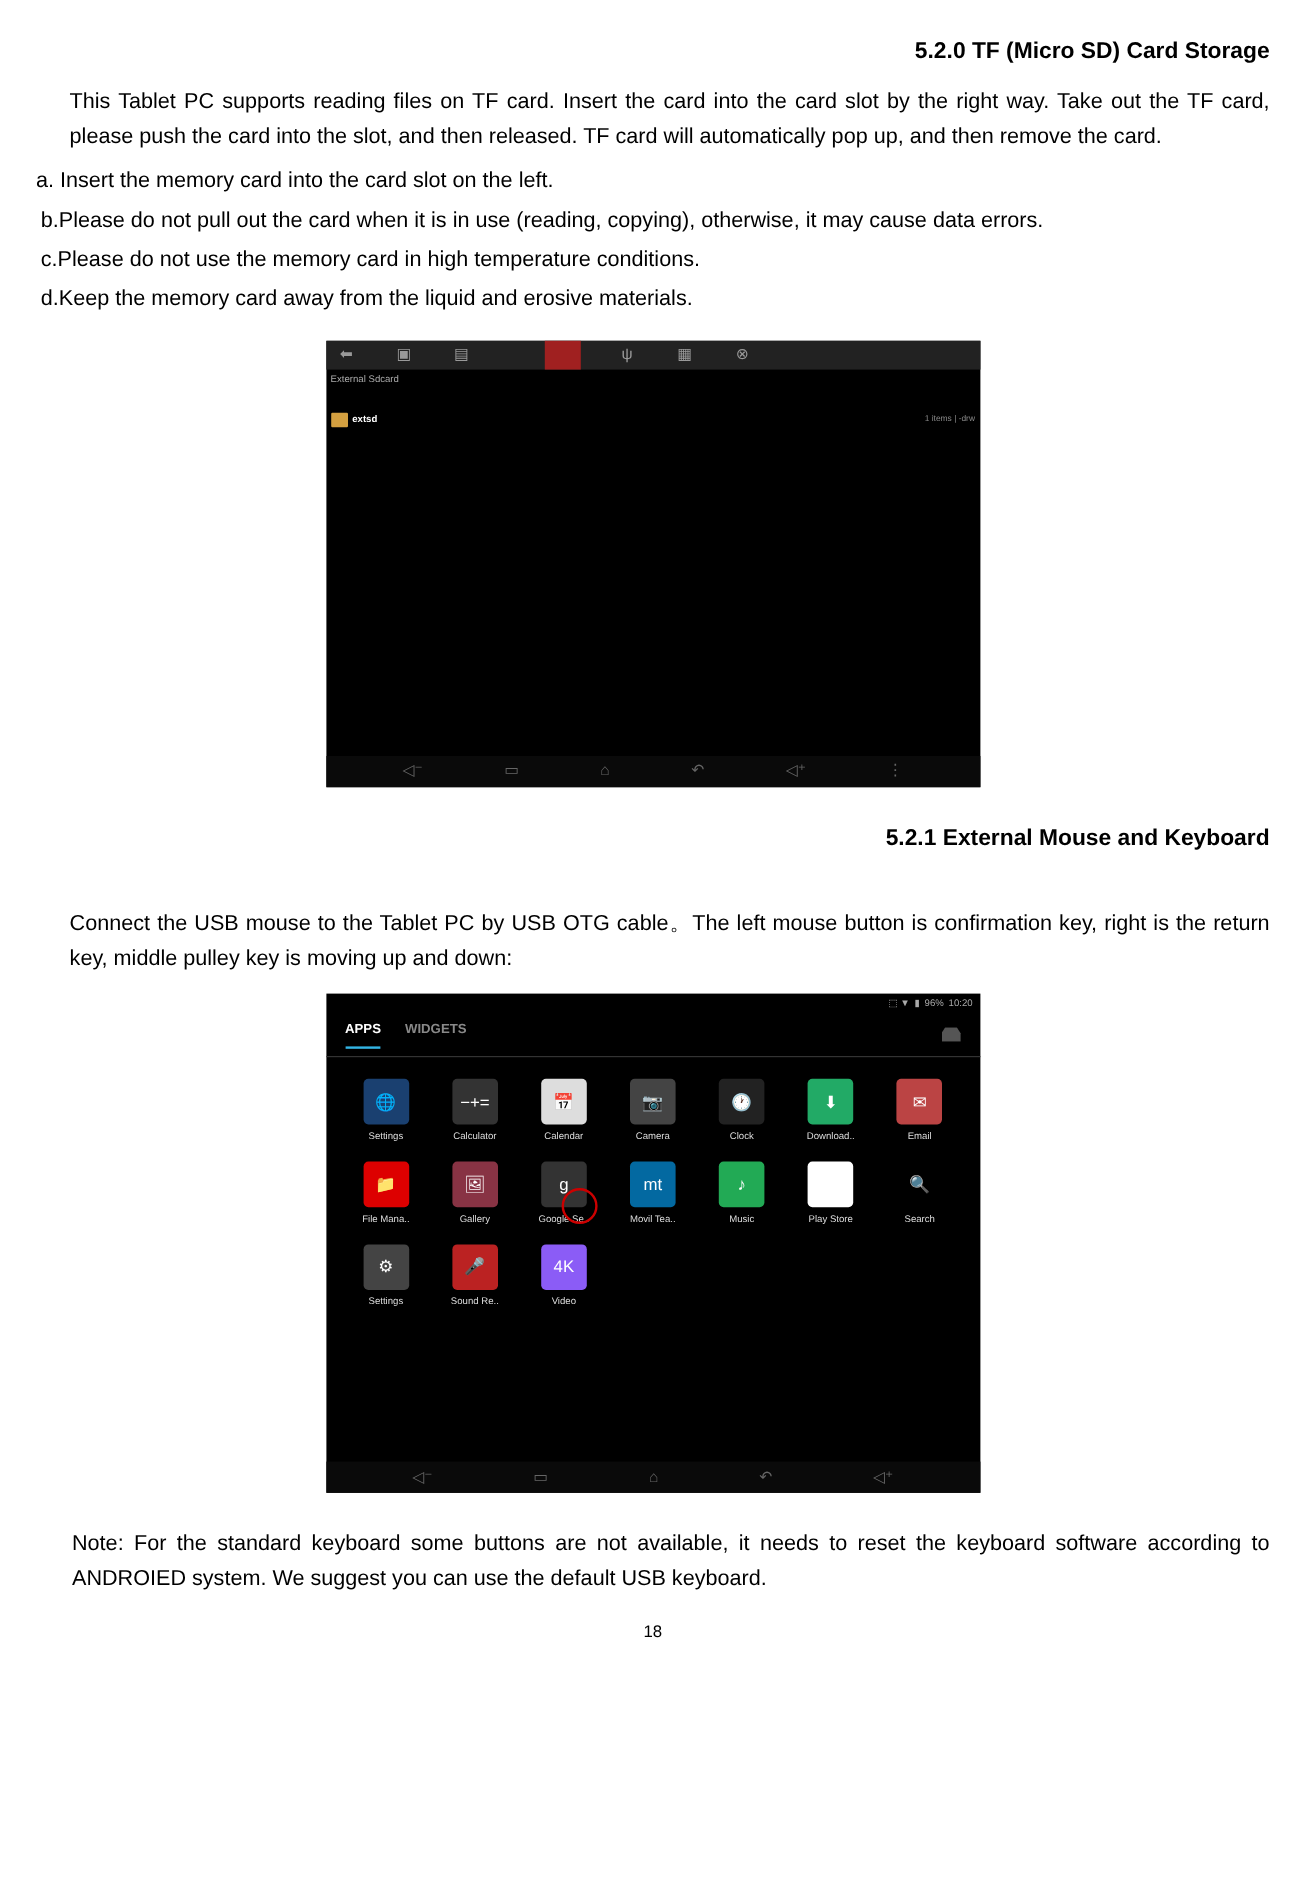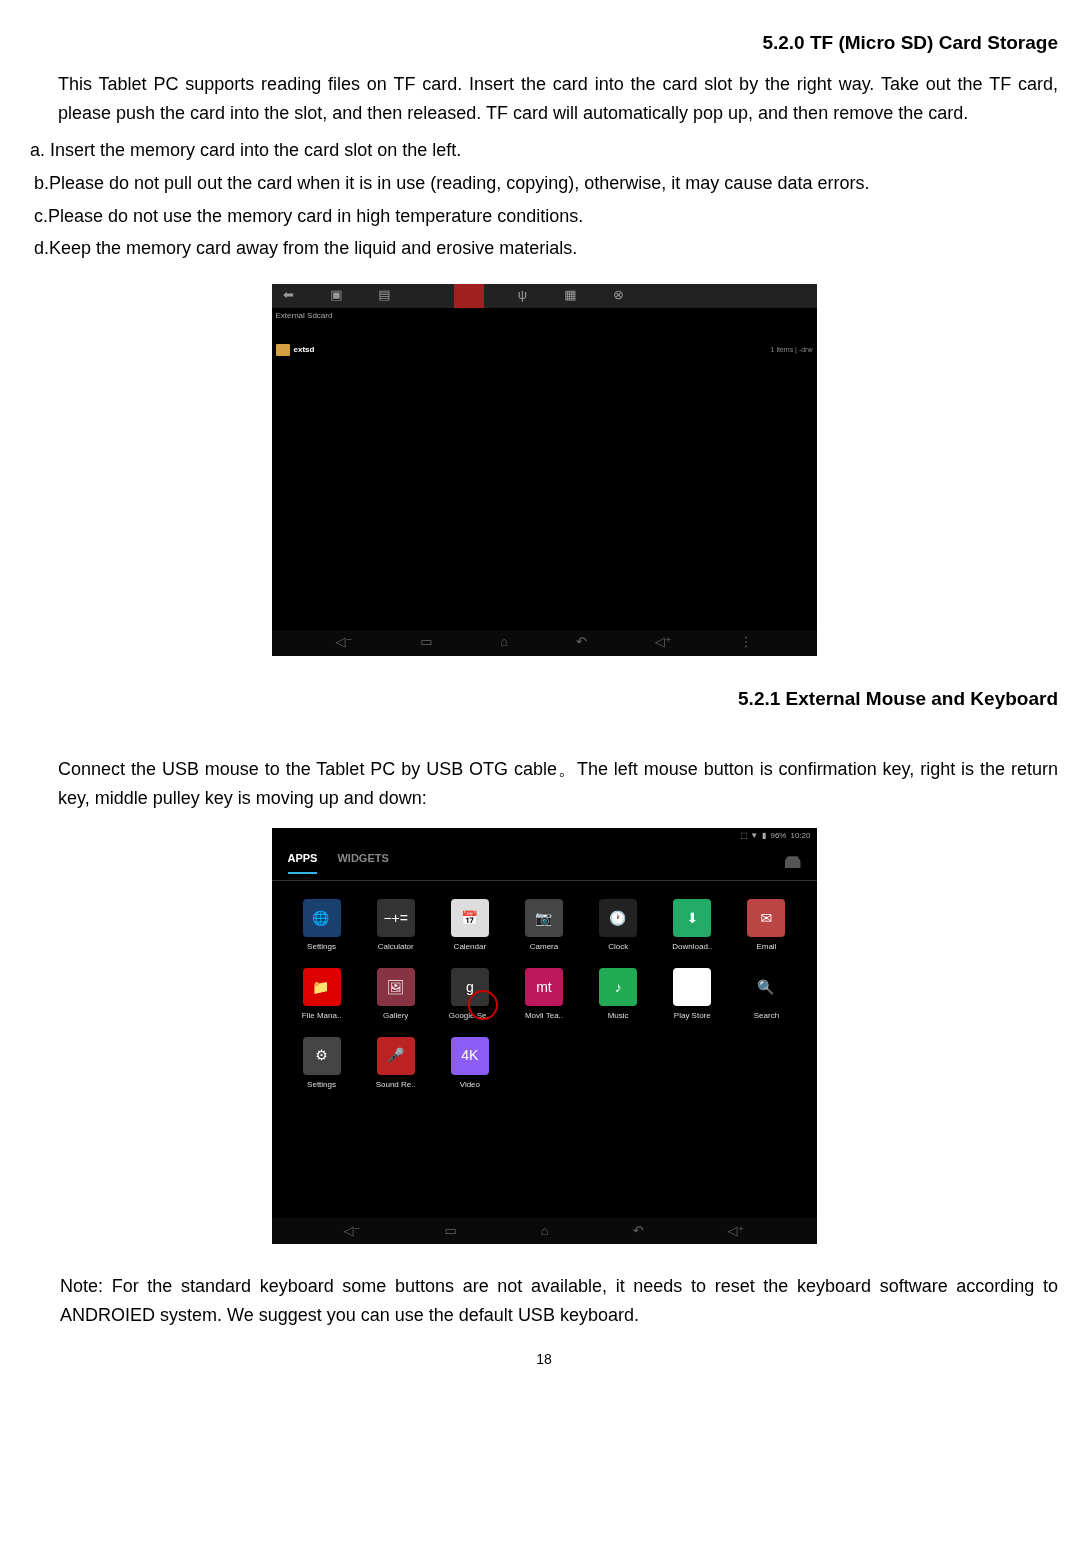--- a/index.html
+++ b/index.html
@@ -304,21 +304,21 @@
         </div>
         <div class="app-item">
           <div class="app-icon" style="background: rgb(136, 51, 68); color: rgb(255, 255, 255); font-size: 14px;">🖼</div>
           <div class="app-label">Gallery</div>
         </div>
         <div class="app-item">
           <div class="app-icon" style="background: rgb(51, 51, 51); color: rgb(255, 255, 255); font-size: 14px;">g</div>
           <div class="app-label">Google Se..</div>
         </div>
         <div class="app-item">
-          <div class="app-icon" style="background: #be185d; color: rgb(255, 255, 255); font-size: 14px;">mt</div>
+          <div class="app-icon" style="background: #0369a1; color: rgb(255, 255, 255); font-size: 14px;">mt</div>
           <div class="app-label">Movil Tea..</div>
         </div>
         <div class="app-item">
           <div class="app-icon" style="background: rgb(34, 170, 85); color: rgb(255, 255, 255); font-size: 14px;">♪</div>
           <div class="app-label">Music</div>
         </div>
         <div class="app-item">
           <div class="app-icon" style="background: rgb(255, 255, 255); color: rgb(255, 255, 255); font-size: 14px;">▶</div>
           <div class="app-label">Play Store</div>
         </div>

